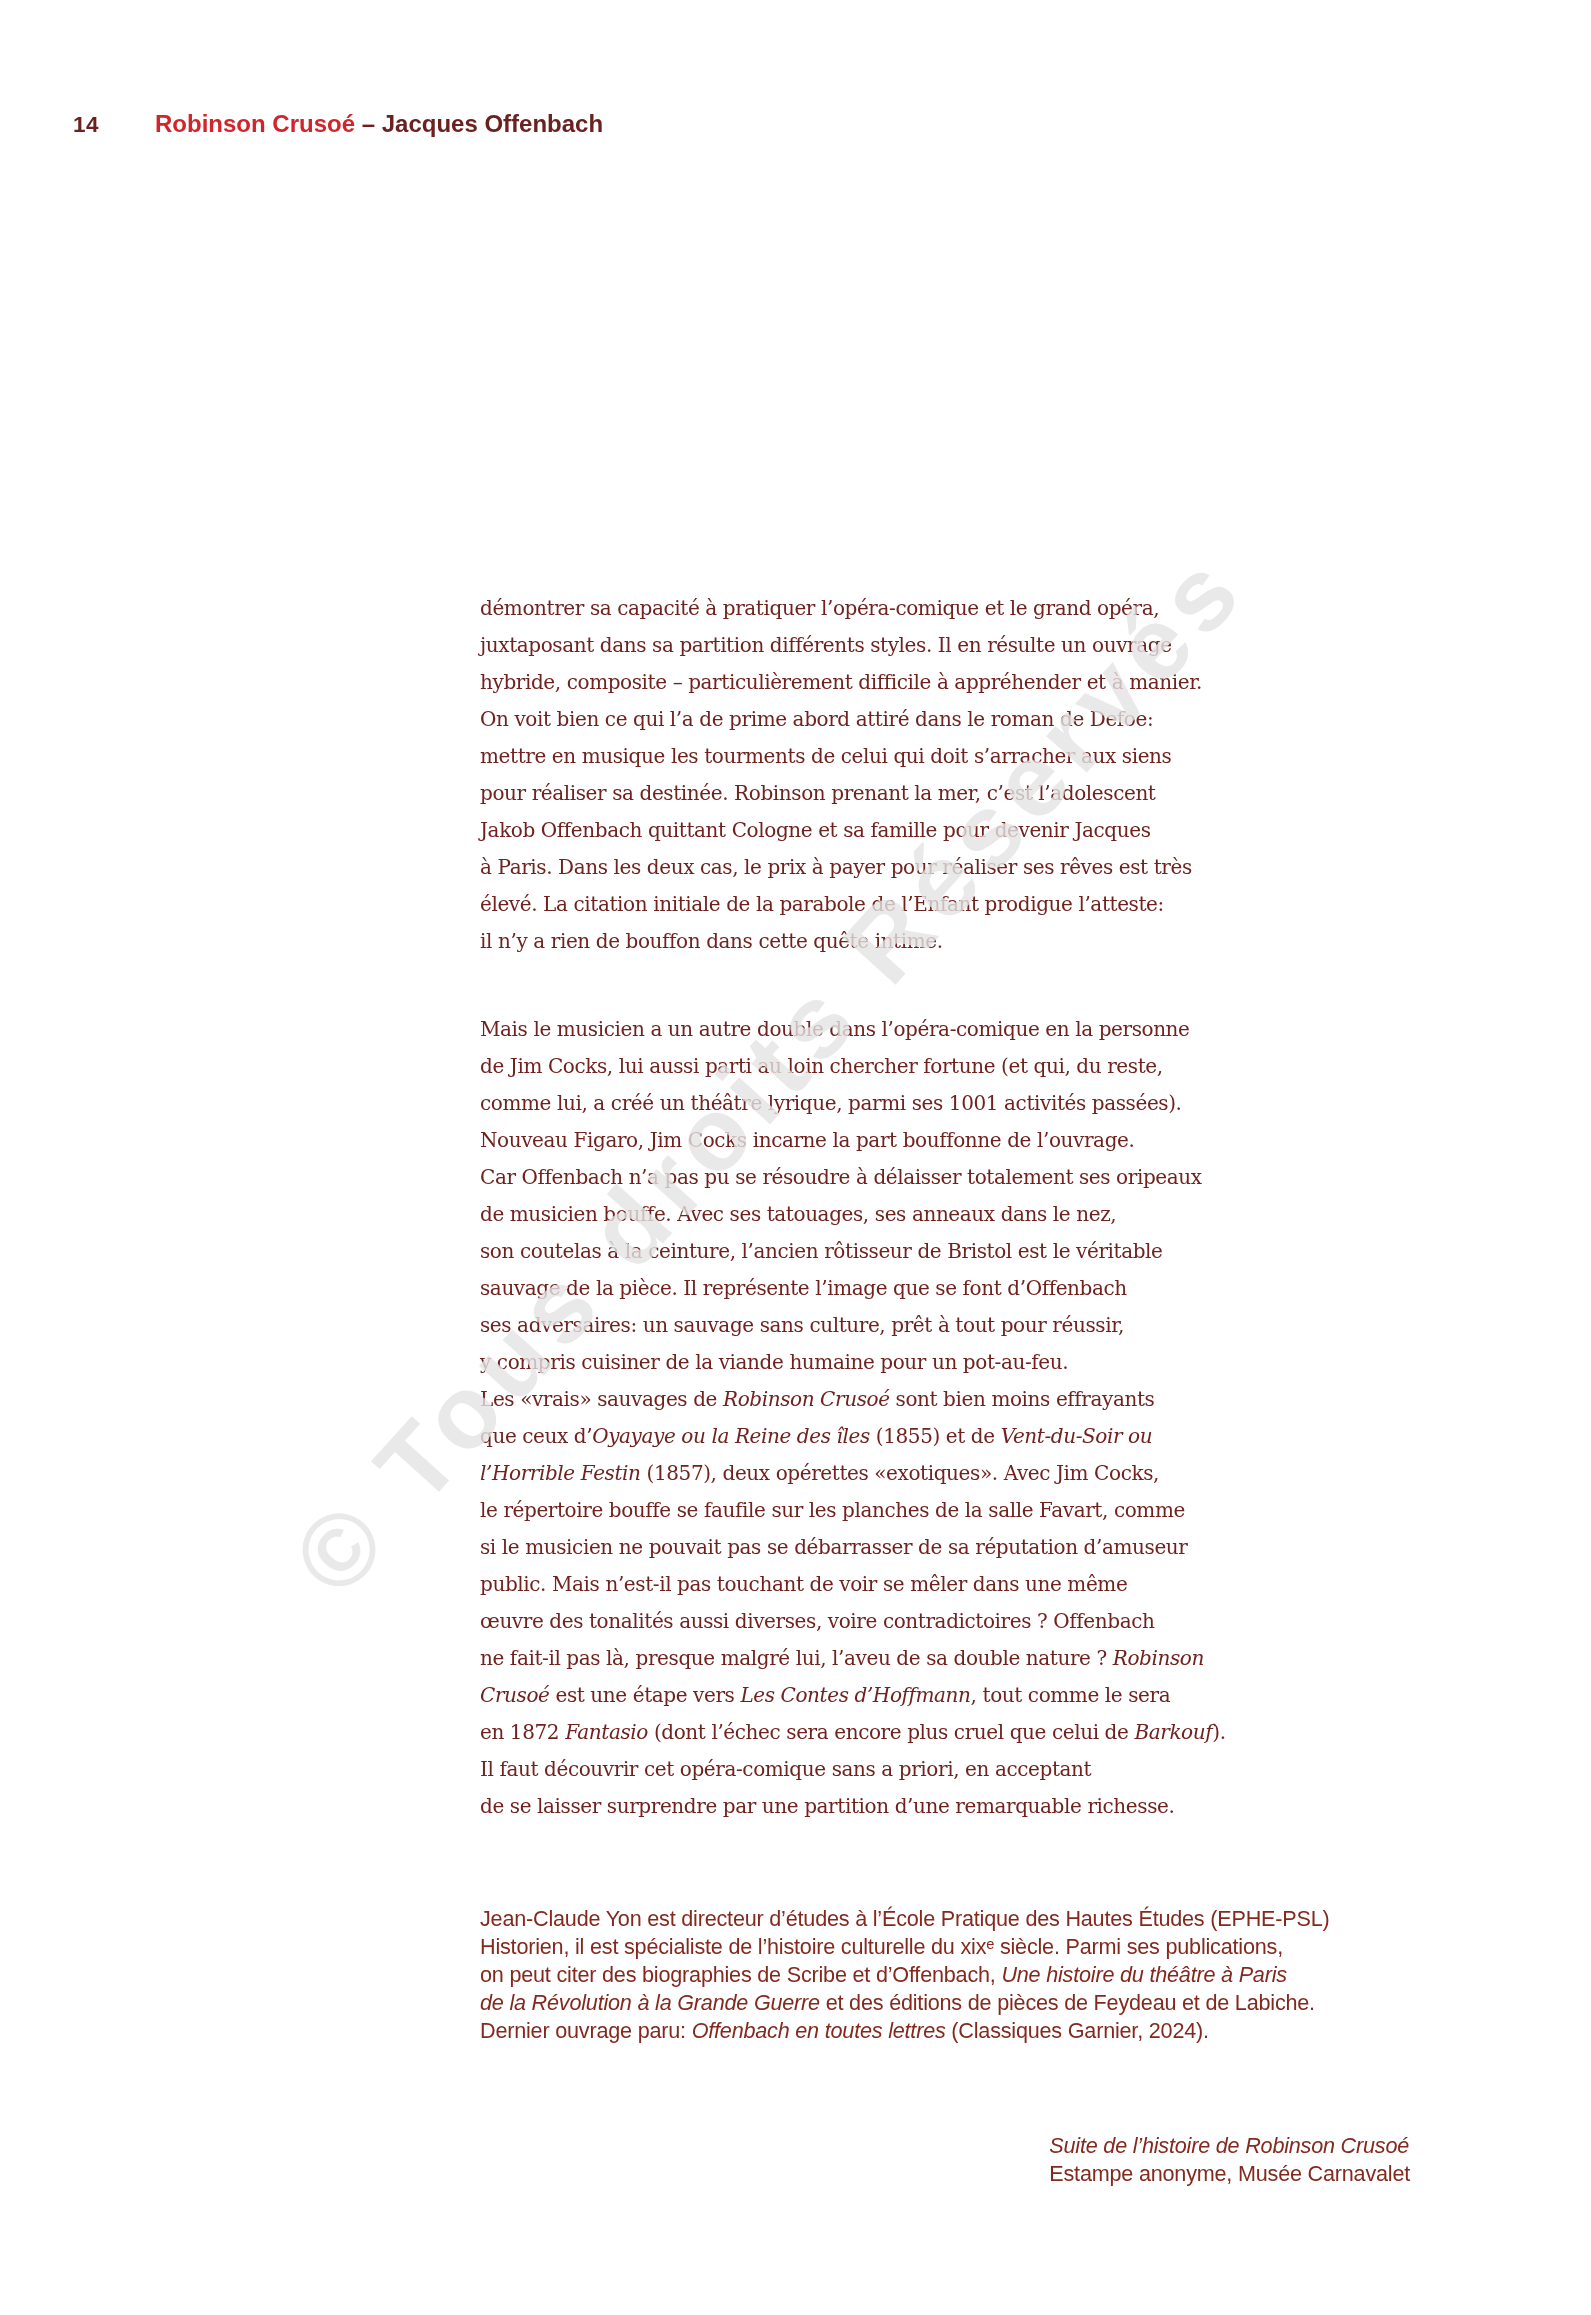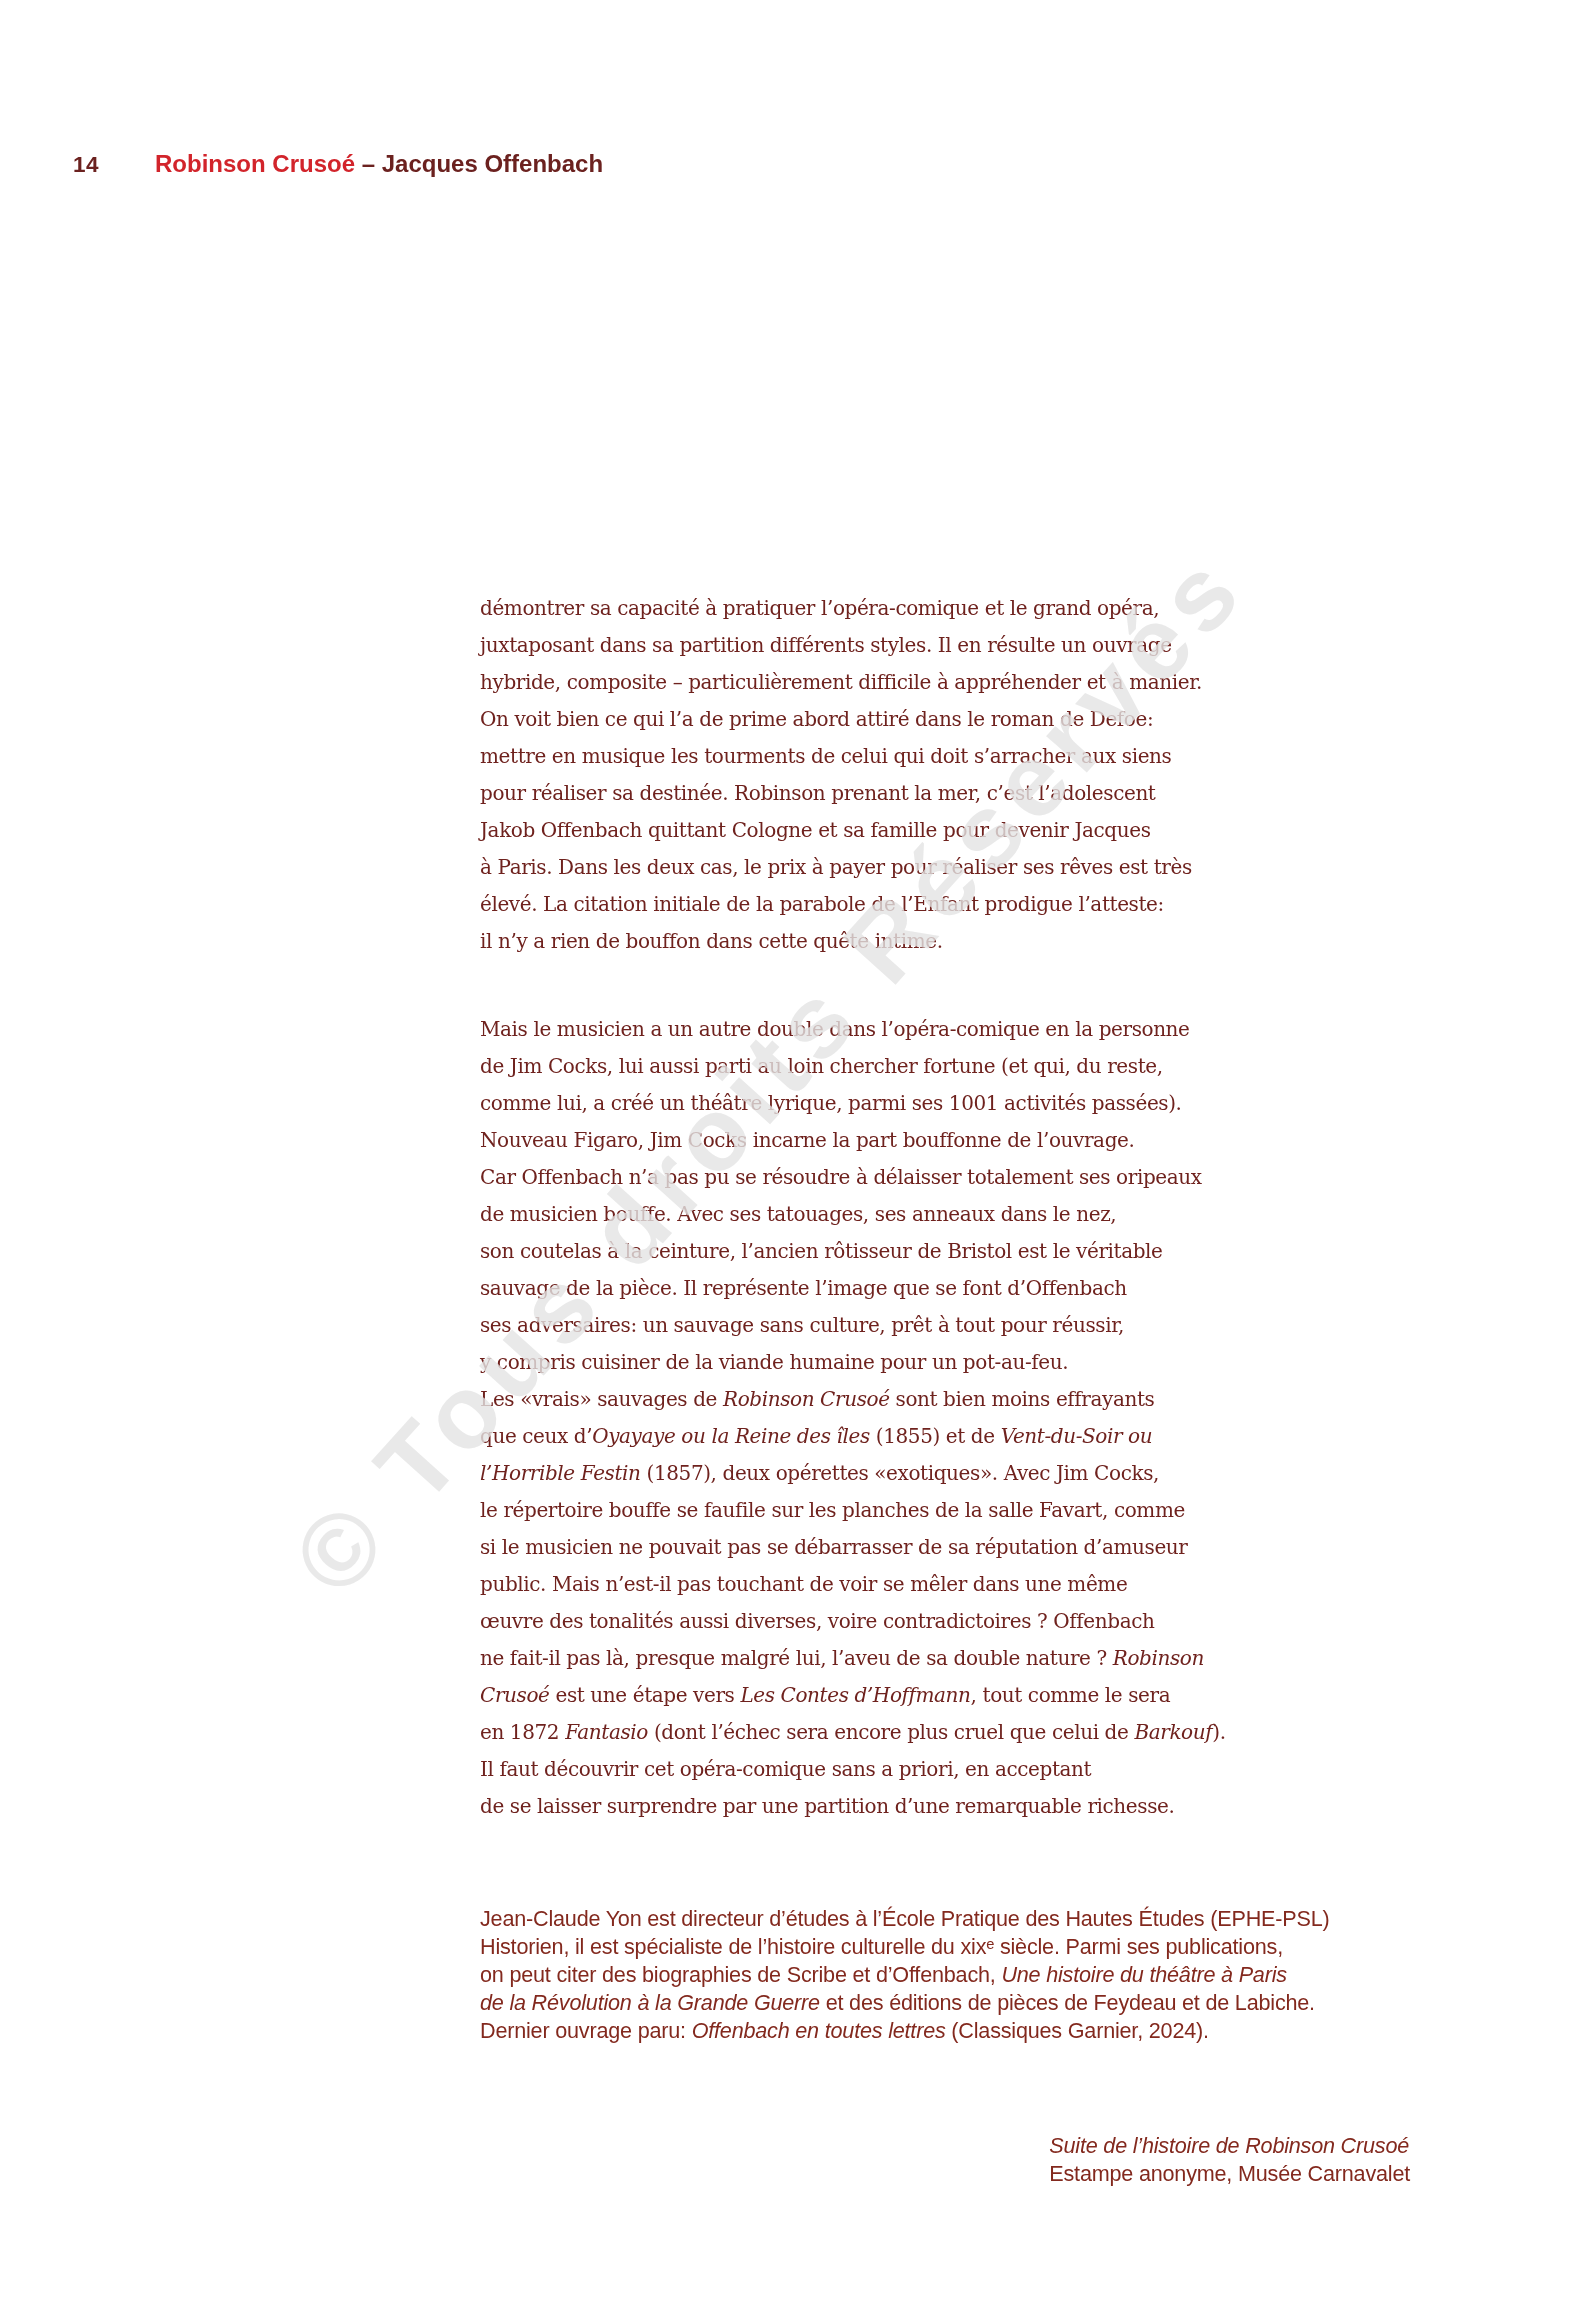--- a/index.html
+++ b/index.html
@@ -13,21 +13,21 @@
   html,body{margin:0;padding:0;background:#e9e9e9;}
   .page{
     position:relative;
     width:1592px;height:2315px;
     background:var(--page-bg);
     overflow:hidden;
     font-family:"Liberation Sans",sans-serif;
   }
 
   
-  .header{position:absolute;left:0;top:110px;width:100%;height:33px;margin-top:40px;}
+  .header{position:absolute;left:0;top:110px;width:100%;height:33px;}
   .page-number{
     position:absolute;left:73px;top:2px;
     font-size:22.5px;font-weight:bold;color:var(--dark-maroon);
     letter-spacing:0.5px;
   }
   .running-title{position:absolute;left:155px;top:0;font-size:24px;font-weight:bold;white-space:nowrap;}
   .running-title .t-red{color:var(--accent-red);}
   .running-title .t-dark{color:var(--dark-maroon);}
 
   

